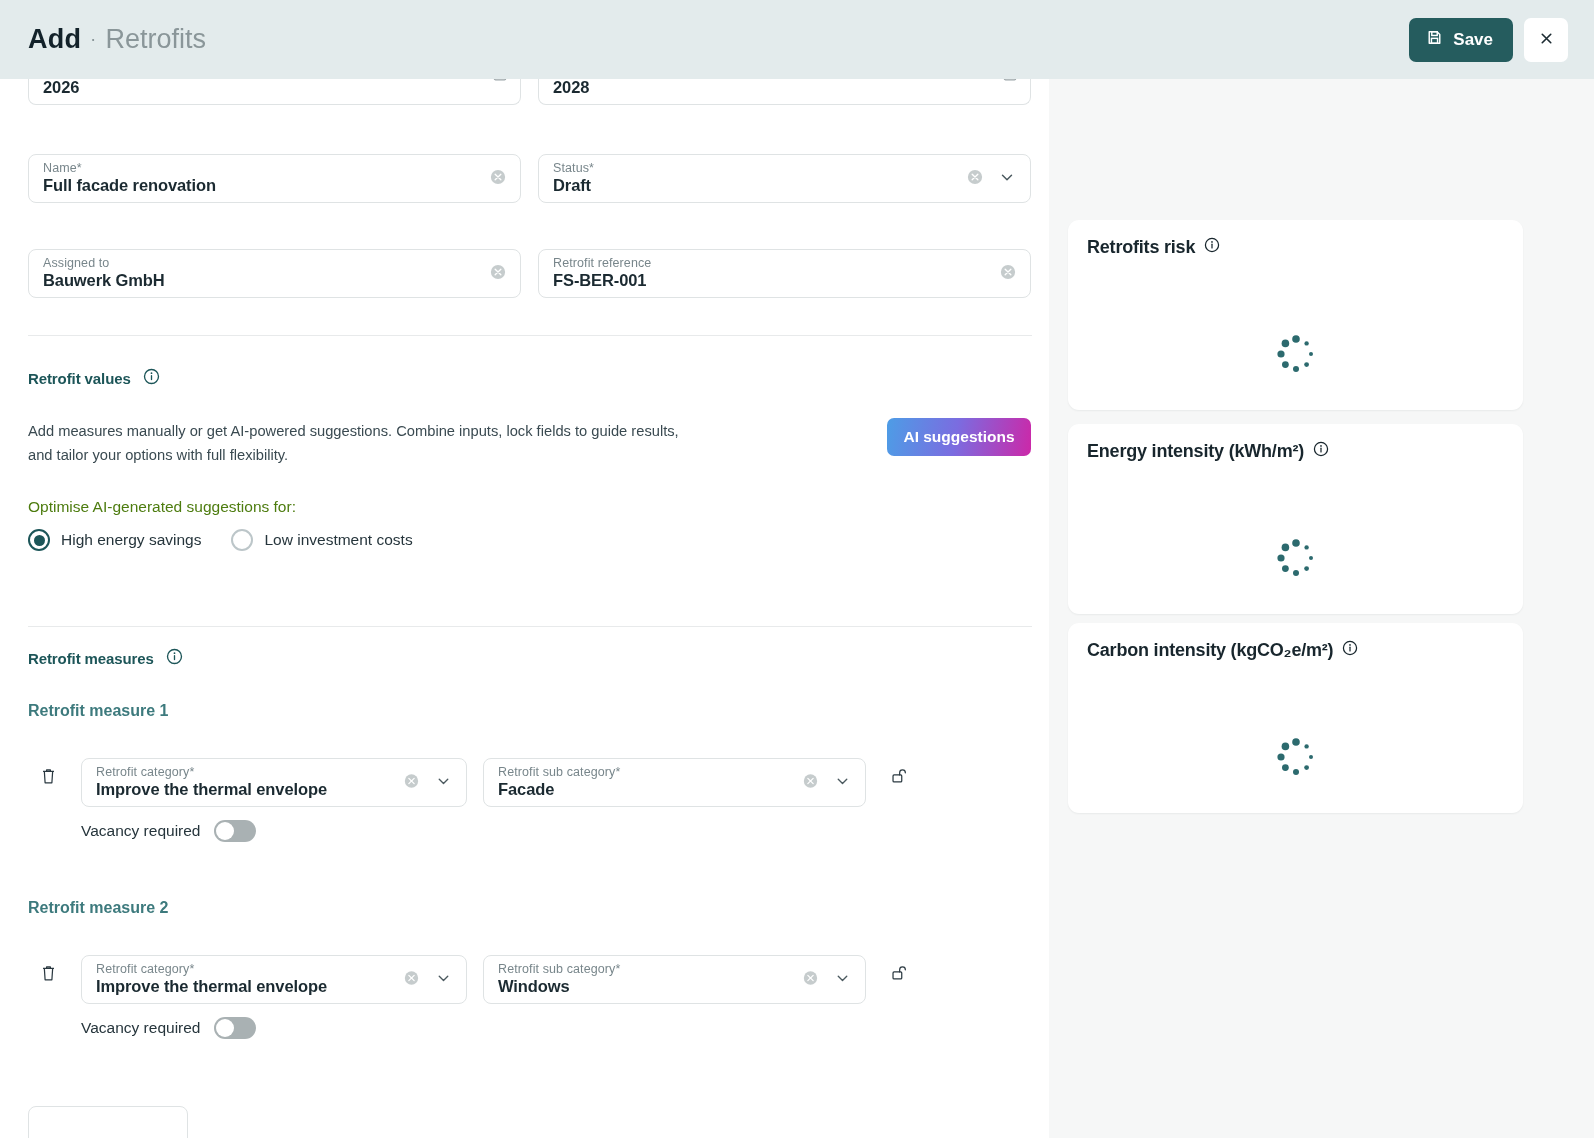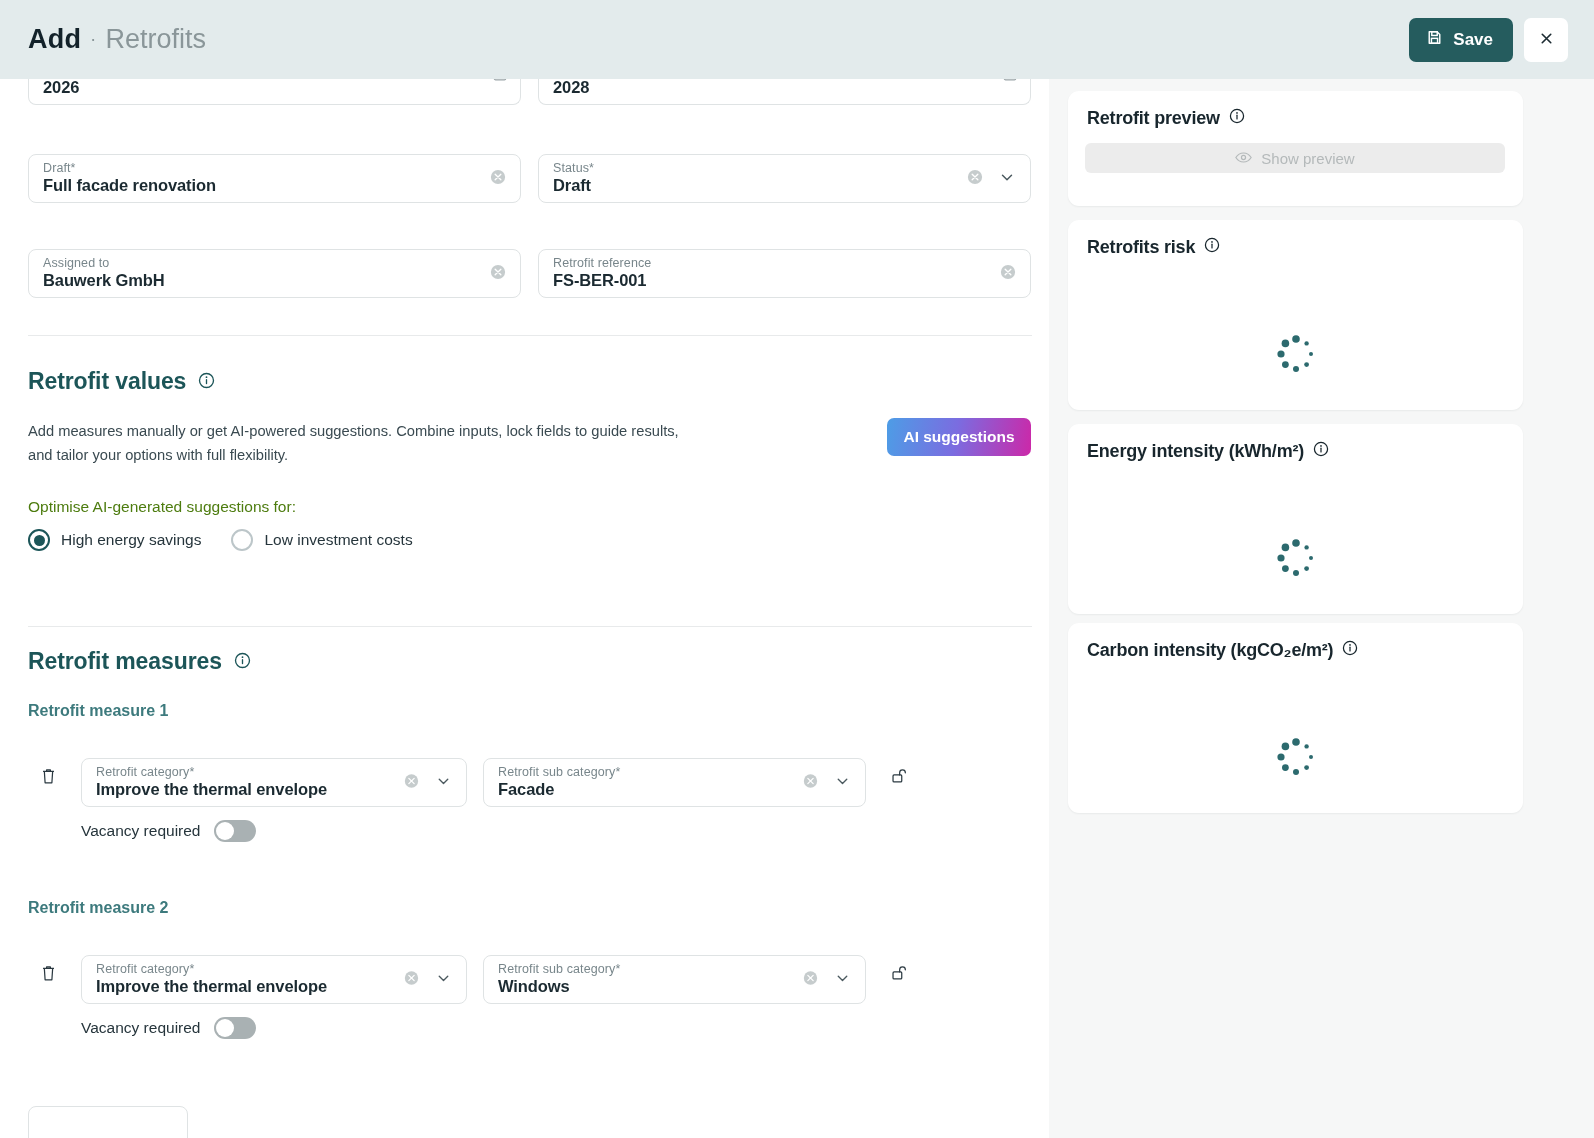--- a/index.html
+++ b/index.html
@@ -68,22 +68,22 @@
     font-size:16.5px; font-weight:700; color:#1b2a31; letter-spacing:-.1px;
   }
   .field-value.plain{ font-weight:700; }
   .clear-ic{ position:absolute; right:0; top:50%; transform:translateY(-50%); cursor:pointer; }
   .chev{ position:absolute; top:50%; transform:translateY(-50%); cursor:pointer; }
   .cal-ic{ position:absolute; right:13px; top:-2px; }
 
   
   .divider{ position:absolute; height:1px; background:#e8eaeb; left:28px; width:1004px; }
   .h-section{
-    position:absolute; display:flex; gap:12px;
-    font-size:23px; font-weight:700; color:#1c5558; letter-spacing:-.1px;
+    position:absolute; display:flex; align-items:center; gap:12px;
+    font-size:15px; font-weight:700; color:#1c5558; letter-spacing:-.1px;
   }
   .h-sub{
     position:absolute; font-size:16px; font-weight:700; color:#3d7a7d;
   }
   .body-text{
     position:absolute; font-size:14.7px; color:#3a4a51; line-height:24px; width:680px;
   }
   .optimise-label{ position:absolute; font-size:15.5px; color:#4d7c0f; }
 
   
@@ -193,21 +193,21 @@
     <div class="field partial" style="left:538px; top:-10px; width:493px;">
       <span class="field-value plain">2028</span>
       <span class="cal-ic">
         <svg width="14" height="14" viewBox="0 0 16 16" fill="none" stroke="#9aa4a7" stroke-width="1.4">
           <rect x="1.5" y="2.6" width="13" height="12" rx="1.4"></rect>
         </svg>
       </span>
     </div>
 
     <div class="field" style="left:28px; top:75px; width:493px;">
-      <span class="field-label">Draft*</span>
+      <span class="field-label">Name*</span>
       <span class="field-value">Full facade renovation</span>
       <span class="clear-ic" style="right:14px;">
         <svg width="16" height="16" viewBox="0 0 18 18" fill="#c6cccd">
           <circle cx="9" cy="9" r="8"></circle>
           <path d="M5.8 5.8l6.4 6.4M12.2 5.8l-6.4 6.4" stroke="#fff" stroke-width="1.5" stroke-linecap="round"></path>
         </svg>
       </span>
     </div>
 
     <div class="field" style="left:538px; top:75px; width:493px;">
@@ -406,41 +406,20 @@
             <span class="knob"></span>
           </span>
       </div>
     </div>
 
     <div class="bottom-btn"></div>
   </div>
 
   <div class="right-pane">
 
-    <div class="card" style="top:12px; height:115px;">
-      <div class="card-title">
-        <span>Retrofit preview</span>
-        <span>
-          <svg width="16" height="16" viewBox="0 0 18 18" fill="none" stroke="#18262d" stroke-width="1.4">
-            <circle cx="9" cy="9" r="7.4"></circle>
-            <path d="M9 8.1v4.2" stroke-linecap="round"></path>
-            <circle cx="9" cy="5.5" r=".95" fill="#18262d" stroke="none"></circle>
-          </svg>
-        </span>
-      </div>
-      <button class="show-preview">
-        <span>
-          <svg width="17" height="13" viewBox="0 0 20 14" fill="none" stroke="#b4b9ba" stroke-width="1.4">
-            <path d="M1 7s3.3-5.3 9-5.3S19 7 19 7s-3.3 5.3-9 5.3S1 7 1 7z"></path>
-            <circle cx="10" cy="7" r="2.4"></circle>
-          </svg>
-        </span>
-        <span>Show preview</span>
-      </button>
-    </div>
 
     <div class="card" style="top:141px; height:190px;">
       <div class="card-title">
         <span>Retrofits risk</span>
         <span>
           <svg width="16" height="16" viewBox="0 0 18 18" fill="none" stroke="#18262d" stroke-width="1.4">
             <circle cx="9" cy="9" r="7.4"></circle>
             <path d="M9 8.1v4.2" stroke-linecap="round"></path>
             <circle cx="9" cy="5.5" r=".95" fill="#18262d" stroke="none"></circle>
           </svg>

